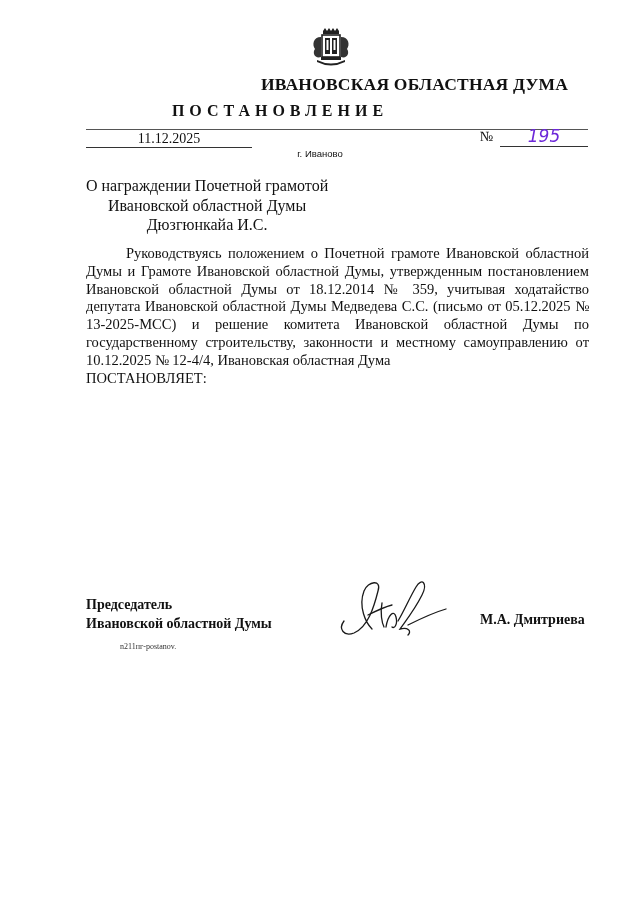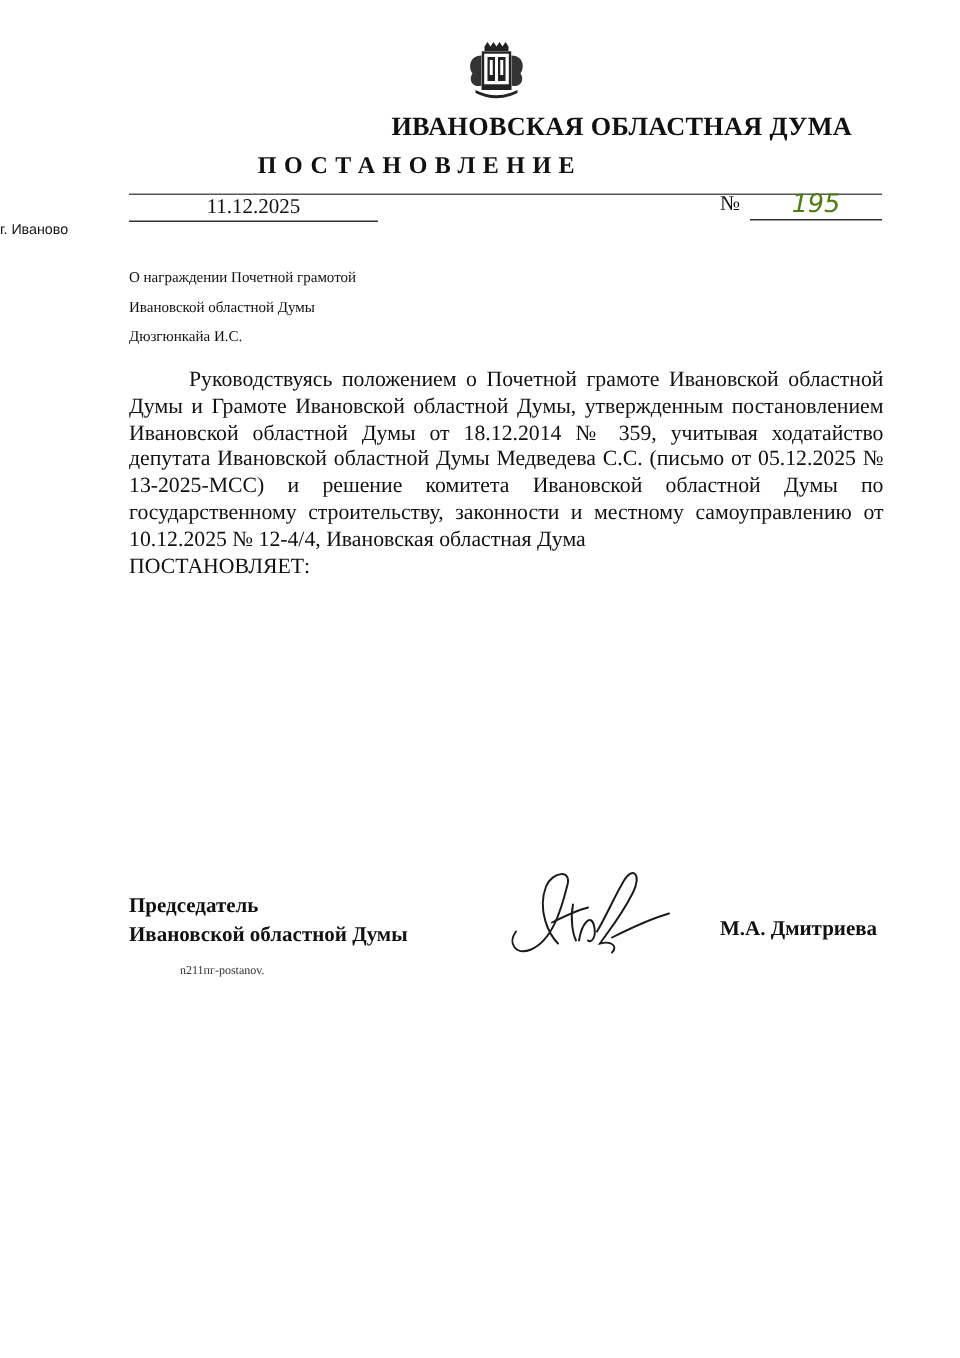--- a/index.html
+++ b/index.html
@@ -6,23 +6,23 @@
   body { width:640px; height:905px; position:relative; overflow:hidden;
          font-family:"Liberation Serif", "DejaVu Serif", serif; color:#111; }
   .abs { position:absolute; }
   .emblem { left:309px; top:27px; width:44px; height:40px; }
   .org { left:0; width:568px; top:74px; text-align:right; font-weight:bold; font-size:17.5px; letter-spacing:0.2px; }
   .doctype { left:0; width:560px; top:102px; text-align:center; font-weight:bold; font-size:16px; letter-spacing:5px; }
   .rule-top { left:86px; width:502px; top:129px; height:0; border-top:1px solid #555; }
   .date-wrap { left:86px; top:131px; width:166px; text-align:center; font-size:14px; border-bottom:1px solid #333; line-height:16px; }
   .num-label { left:480px; top:129px; font-size:14px; }
   .num-wrap { left:500px; top:127px; width:88px; text-align:center; border-bottom:1px solid #333; line-height:18px; }
-  .num-val { font-family:"DejaVu Sans", sans-serif; font-style:italic; font-size:17px; color:#4d7c0f; }
-  .city { left:0; width:640px; top:148px; font-size:9.5px; font-family:"Liberation Sans", sans-serif; }
-  .subject { left:86px; top:176px; font-size:10px; line-height:19.5px; }
+  .num-val { font-family:"DejaVu Sans", sans-serif; font-style:italic; font-size:17px; color:#6d28d9; }
+  .city { left:0; width:640px; top:148px; text-align:center; font-size:9.5px; font-family:"Liberation Sans", sans-serif; }
+  .subject { left:86px; top:176px; font-size:16px; line-height:19.5px;text-align:center; }
   .body { left:86px; top:245px; width:503px; font-size:14.5px; line-height:17.8px; }
   .body p { margin:0; text-align:justify; text-align-last:auto; }
   .indent { text-indent:40px; }
   .last-left { text-align-last:left; }
   .sign-left { left:86px; top:595px; font-weight:bold; font-size:14px; line-height:19px; }
   .sign-right { left:480px; top:612px; font-weight:bold; font-size:14px; }
   .signature { left:338px; top:577px; width:110px; height:62px; }
   .code { left:86px; top:642px; font-size:8px; font-family:"Liberation Serif", serif; color:#333;padding-left:34px; }
 </style>
 </head>

